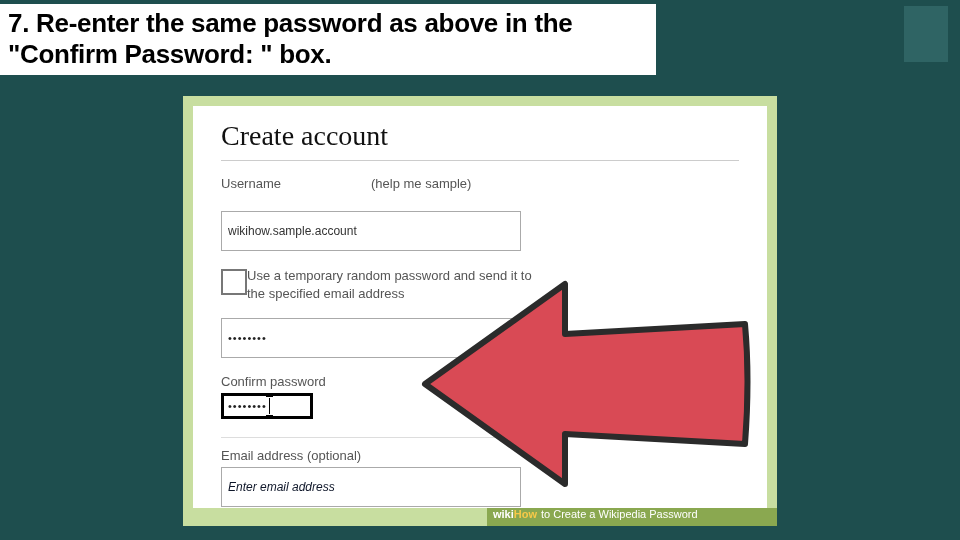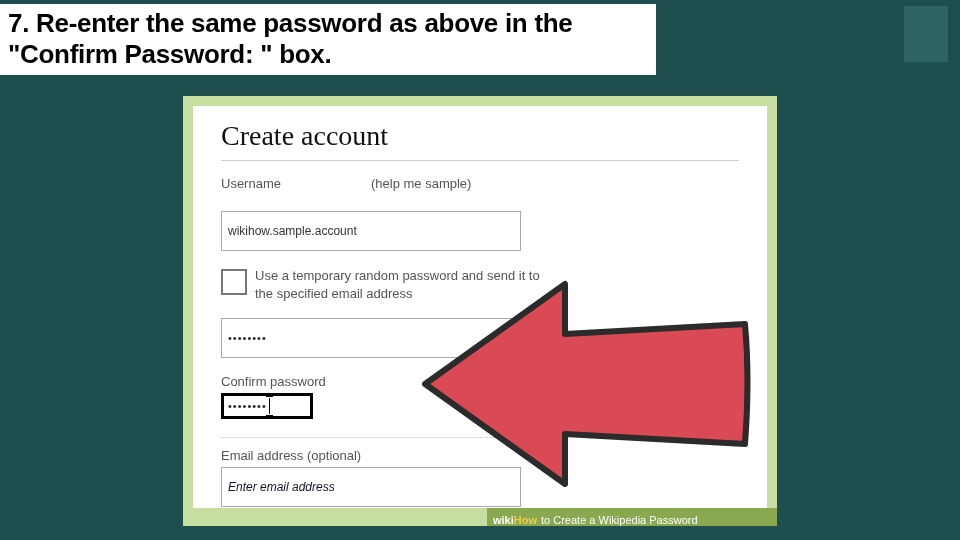--- a/index.html
+++ b/index.html
@@ -91,21 +91,20 @@
     padding: 0 6px;
     display: flex;
     align-items: center;
     margin-bottom: 16px;
     box-sizing: border-box;
   }
   .input.placeholder { color: #0f172a; font-style: italic; }
   .chk-row {
     display: flex;
     align-items: flex-start;
-    gap: 8px;
     margin-bottom: 16px;
     width: 330px;
   }
   .chkbox {
     width: 22px;
     height: 22px;
     border: 2px solid #777;
     background: #fff;
     flex: 0 0 22px;
     margin-top: 2px;
@@ -165,21 +164,21 @@
   .footer-bar {
     position: absolute;
     right: 0;
     bottom: 0;
     height: 18px;
     width: 290px;
     background: #8aa850;
     color: #fff;
     font-size: 11px;
     display: flex;
-    align-items: flex-end;
+    align-items: flex-start;
     padding-left: 6px;
     box-sizing: border-box;
     margin-left: 43px;
   }
   .footer-bar .wiki { font-weight: bold; color: #fff; }
   .footer-bar .how  { font-weight: bold; color: #f7c948; margin-right: 4px; }
   .divider {
     border: none;
     border-top: 1px solid #ddd;
     margin: 0 0 10px 0;

